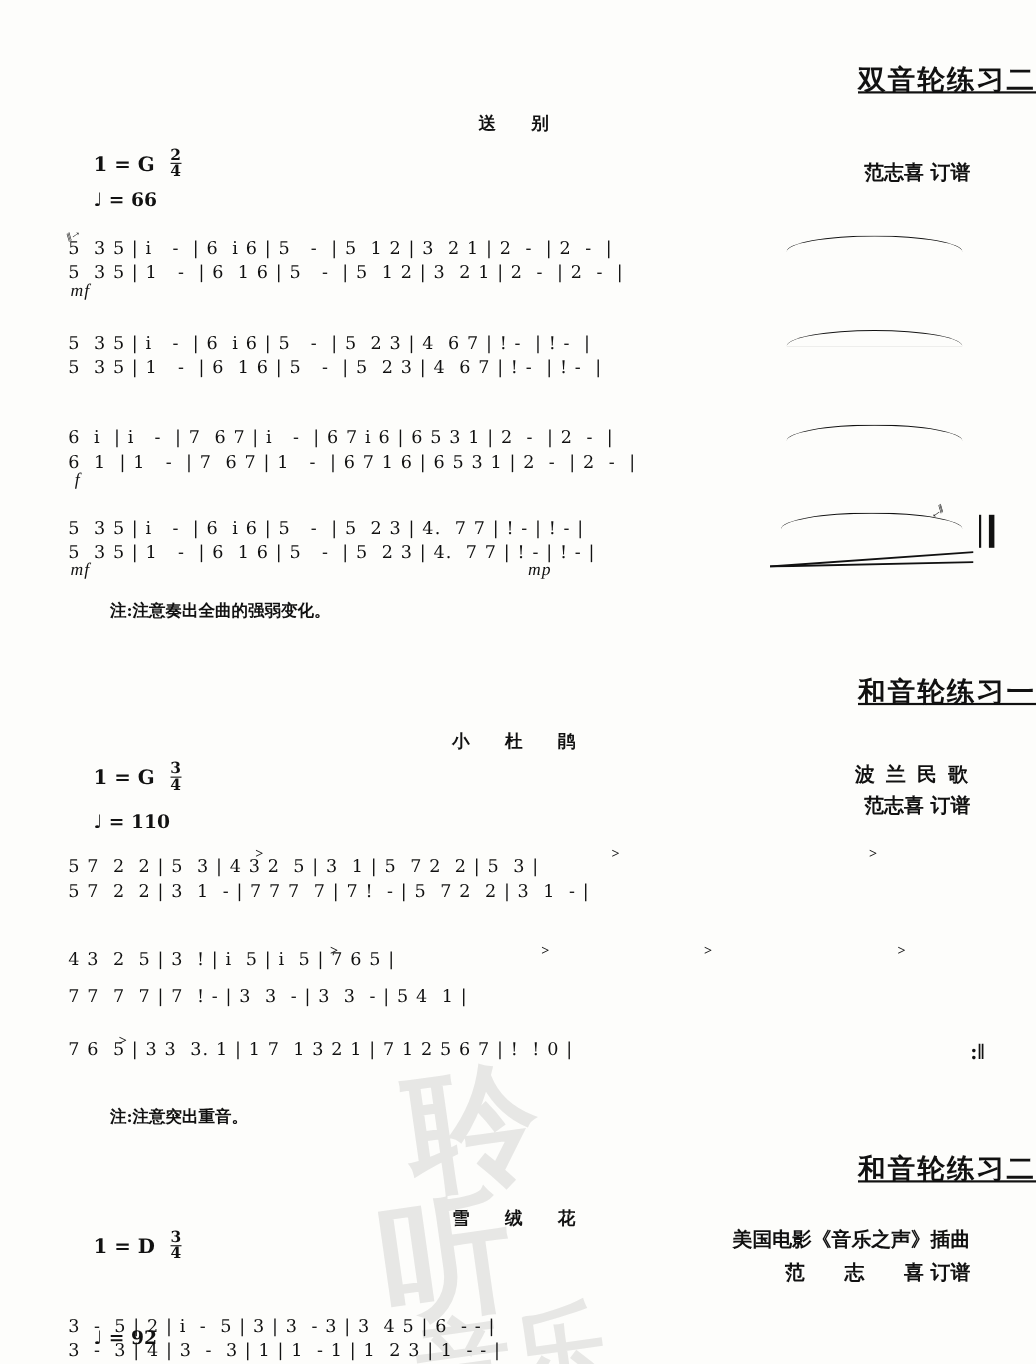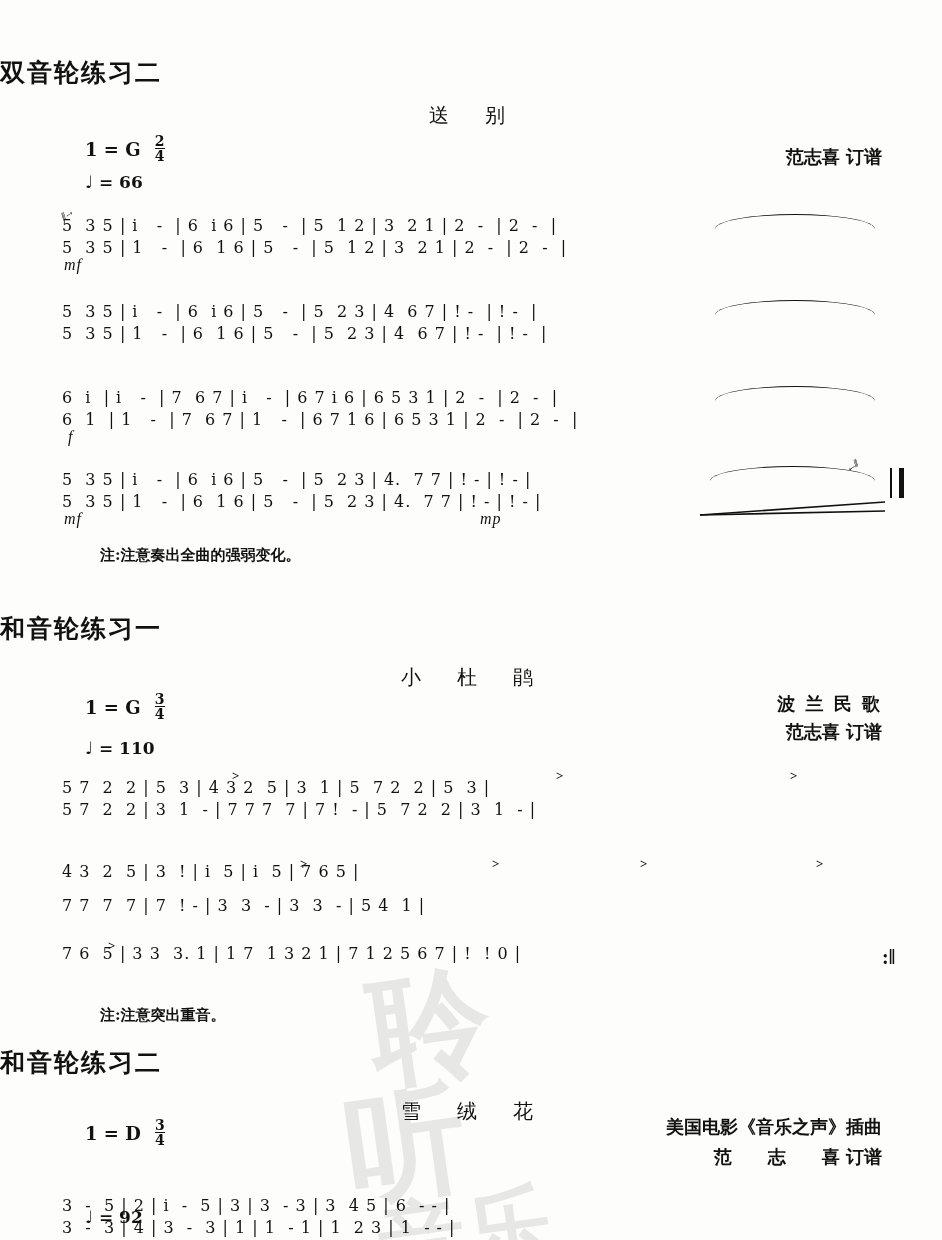--- a/index.html
+++ b/index.html
@@ -36,33 +36,34 @@
     pointer-events: none;
     user-select: none;
   }
   .wm-l1 { margin-left: 40px; }
   .wm-l2 { margin-left: 0px; }
   .wm-l3 { margin-left: 20px; font-size: 86px; }
 
   .section-title {
     position: absolute;
     width: 100%;
-    text-align: left;
+    text-align: right;
     font-family: "DejaVu Serif", serif;
     font-weight: bold;
     font-size: 25px;
     letter-spacing: 2px;
+    text-decoration: underline;
   }
   .song-title {
     position: absolute;
     width: 100%;
     text-align: center;
     font-family: "DejaVu Serif", serif;
-    font-weight: normal;
-    font-size: 20px;
+    font-weight: bold;
+    font-size: 16px;
     letter-spacing: 8px;
   }
   .key-sig {
     position: absolute;
     font-family: "DejaVu Serif", serif;
     font-weight: bold;
     font-size: 18px;
   }
   .meter {
     display: inline-block;

